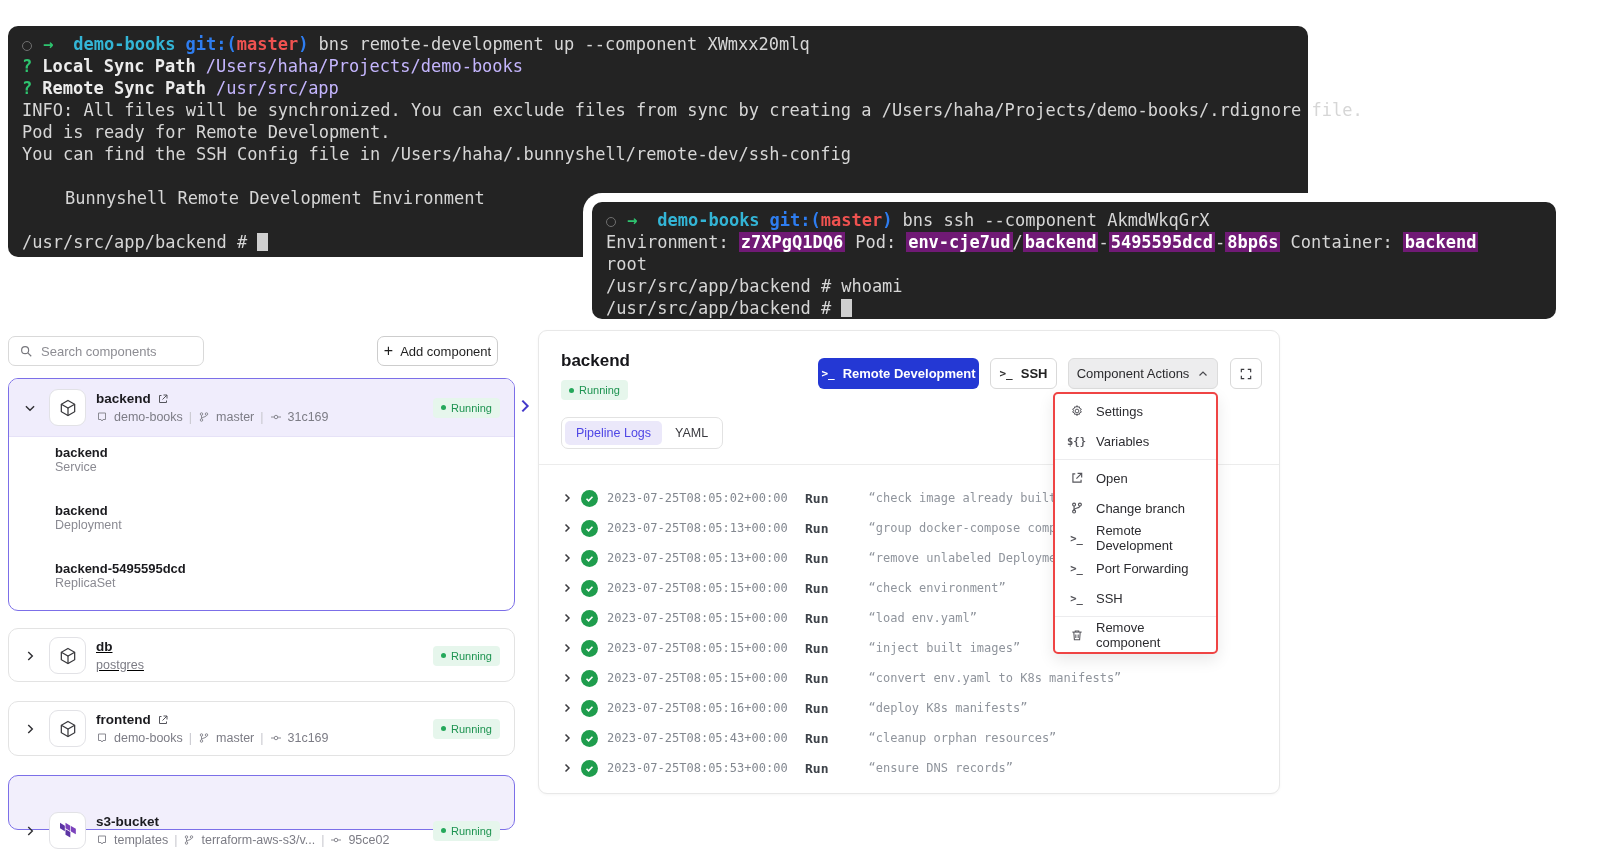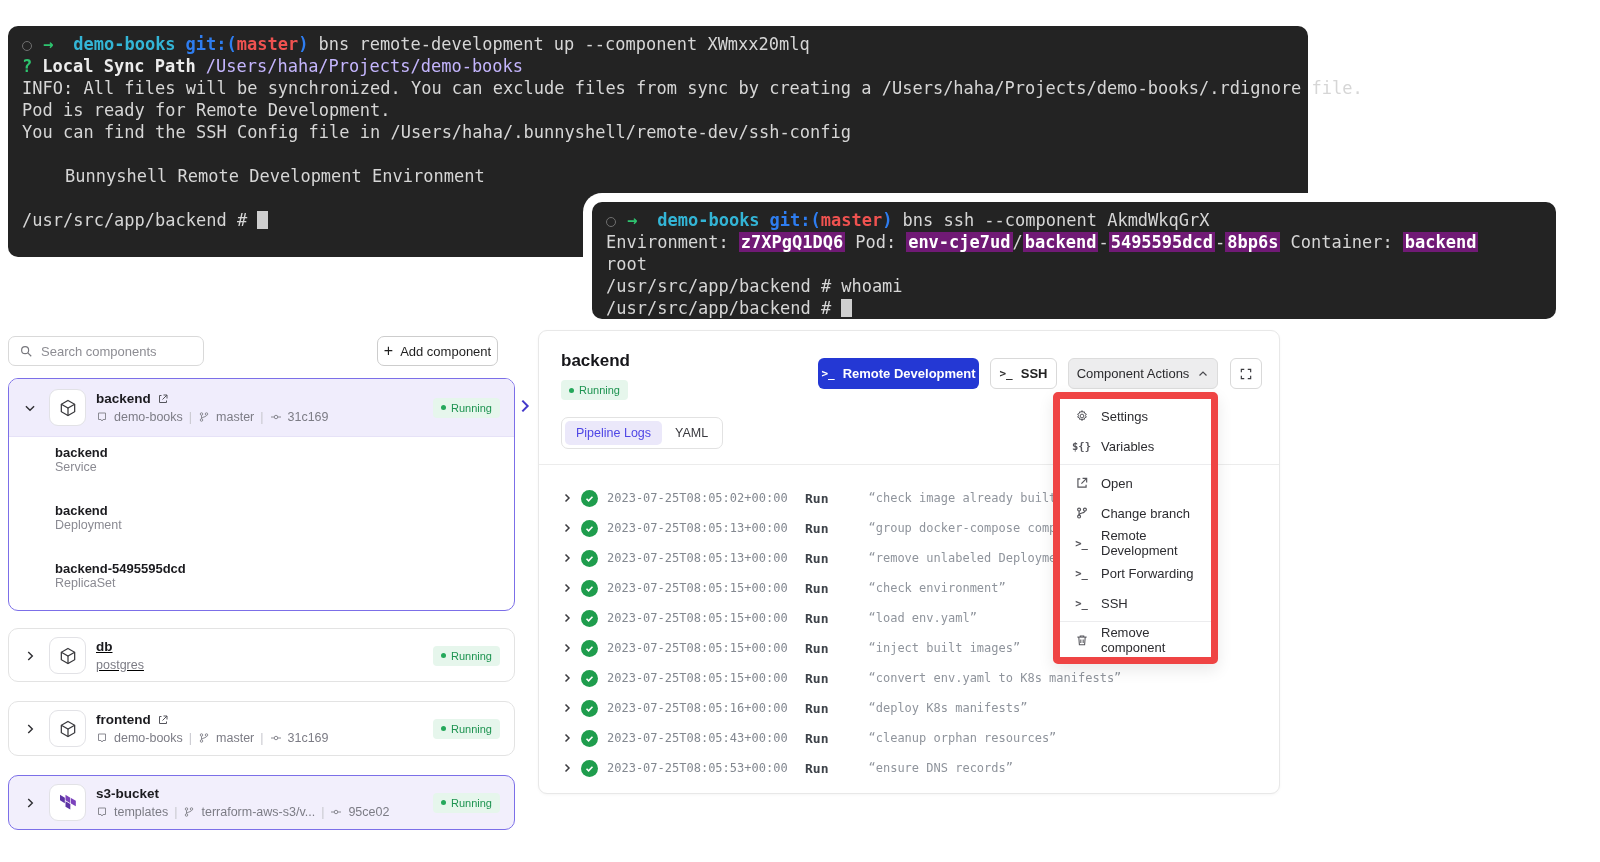--- a/index.html
+++ b/index.html
@@ -37,21 +37,21 @@
              font-size:13px; color:#1f1f1f; cursor:pointer; }
   .plus { font-size:16px; line-height:1; color:#1f1f1f; font-weight:400; }
 
   .comp-card { position:absolute; left:8px; width:507px; background:#fff; border:1px solid #e3e3e3; border-radius:10px; }
   .comp-card.selected { border:1.5px solid #7c6fe8; }
   .card-row { display:flex; align-items:center; height:53px; padding:0 14px; }
   #backend-card { top:378px; height:233px; overflow:hidden; }
   #backend-card .card-row { height:58px; background:#f0edfc; border-bottom:1px solid #e6e2f7; }
   #db-card { top:628px; height:54px;text-decoration:underline; } #db-card .card-row { height:53px; }
   #frontend-card { top:701px; height:55px; } #frontend-card .card-row { height:53px; }
-  #s3-card { top:775px; height:55px; background:#f2effc; } #s3-card .card-row { height:53px; }
+  #s3-card { top:775px; height:55px; background:#f2effc; } #s3-card .card-row { height:53px;margin-top:28px; }
 
   .chev { width:14px; height:14px; color:#2f2f33; flex:0 0 auto; }
   .icon-box { width:37px; height:37px; background:#fff; border:1px solid #e2e2e6; border-radius:9px;
               display:flex; align-items:center; justify-content:center; margin:0 10px 0 12px; flex:0 0 auto; }
   .comp-title { font-size:13.5px; font-weight:700; color:#1b1b1f; display:flex; align-items:center; gap:6px; }
   .ext-ico { width:12px; height:12px; color:#55555c; }
   .comp-meta { display:flex; align-items:center; gap:6px; margin-top:4px; font-size:12.5px; color:#7c7c85; }
   .comp-meta svg { width:12px; height:12px; color:#8a8a92; }
   .meta-sep { color:#c8c8cf; }
   .badge { position:absolute; right:14px; top:50%; transform:translateY(-50%);
@@ -92,35 +92,36 @@
              font-family:"DejaVu Sans Mono",monospace; }
   .log-chev { width:12px; height:12px; color:#3c3c40; flex:0 0 auto; margin-right:8px; cursor:pointer; }
   .check { width:17px; height:17px; border-radius:50%; background:#1f9d4d; display:flex; align-items:center;
            justify-content:center; flex:0 0 auto; margin-right:9px; }
   .check svg { width:11px; height:11px; }
   .log-time { font-size:12px; color:#82878f; width:186px; }
   .log-action { font-size:13px; color:#3d4249; font-weight:600; margin-left:12px; }
   .log-task { font-size:12px; color:#8f949c; margin-left:40px; }
 
   
-  .dropdown { left:1053px; top:392px; width:165px; background:#fff; border:7px solid #ef4444;
+  .dropdown { left:1053px; top:392px; width:165px; background:#fff; border:2px solid #ef4444;
               border-radius:5px; box-shadow:0 6px 16px rgba(0,0,0,.09); padding:2px 0; z-index:30; }
   .menu-item { display:flex; align-items:center; height:30px; padding:0 14px; gap:12px;
                font-size:13px; color:#2c2c30; cursor:pointer; }
   .menu-item .mico { width:15px; display:flex; justify-content:center; color:#55555b; flex:0 0 auto; }
   .menu-item .mico svg { width:14px; height:14px; }
   .mono-ico { font-family:"DejaVu Sans Mono",monospace; font-size:10.5px; font-weight:700; color:#55555b; }
   .menu-div { border-top:1px solid #ececee; margin:3px 0; }
 </style>
 </head>
 <body>
 
 <div class="term" id="terminal1">
   <div class="t-line"><span class="ring"></span><span class="c-green">→</span><span class="c-cyan s2">demo-books</span><span class="c-blue s1">git:(</span><span class="c-red">master</span><span class="c-blue">)</span><span class="c-txt s1">bns remote-development up --component XWmxx20mlq</span></div>
   <div class="t-line"><span class="c-green">?</span><span class="c-bold s1">Local Sync Path</span><span class="c-path s1">/Users/haha/Projects/demo-books</span></div>
+  <div class="t-line"><span class="c-green">?</span><span class="c-bold s1">Remote Sync Path</span><span class="c-path s1">/usr/src/app</span></div>
   <div class="t-line">INFO: All files will be synchronized. You can exclude files from sync by creating a /Users/haha/Projects/demo-books/.rdignore file.</div>
   <div class="t-line">Pod is ready for Remote Development.</div>
   <div class="t-line">You can find the SSH Config file in /Users/haha/.bunnyshell/remote-dev/ssh-config</div>
   <div class="t-line"></div>
   <div class="t-line indent">Bunnyshell Remote Development Environment</div>
   <div class="t-line"></div>
   <div class="t-line"><span>/usr/src/app/backend #</span><span class="cursor"></span></div>
 </div>
 
 <div class="term" id="terminal2">

